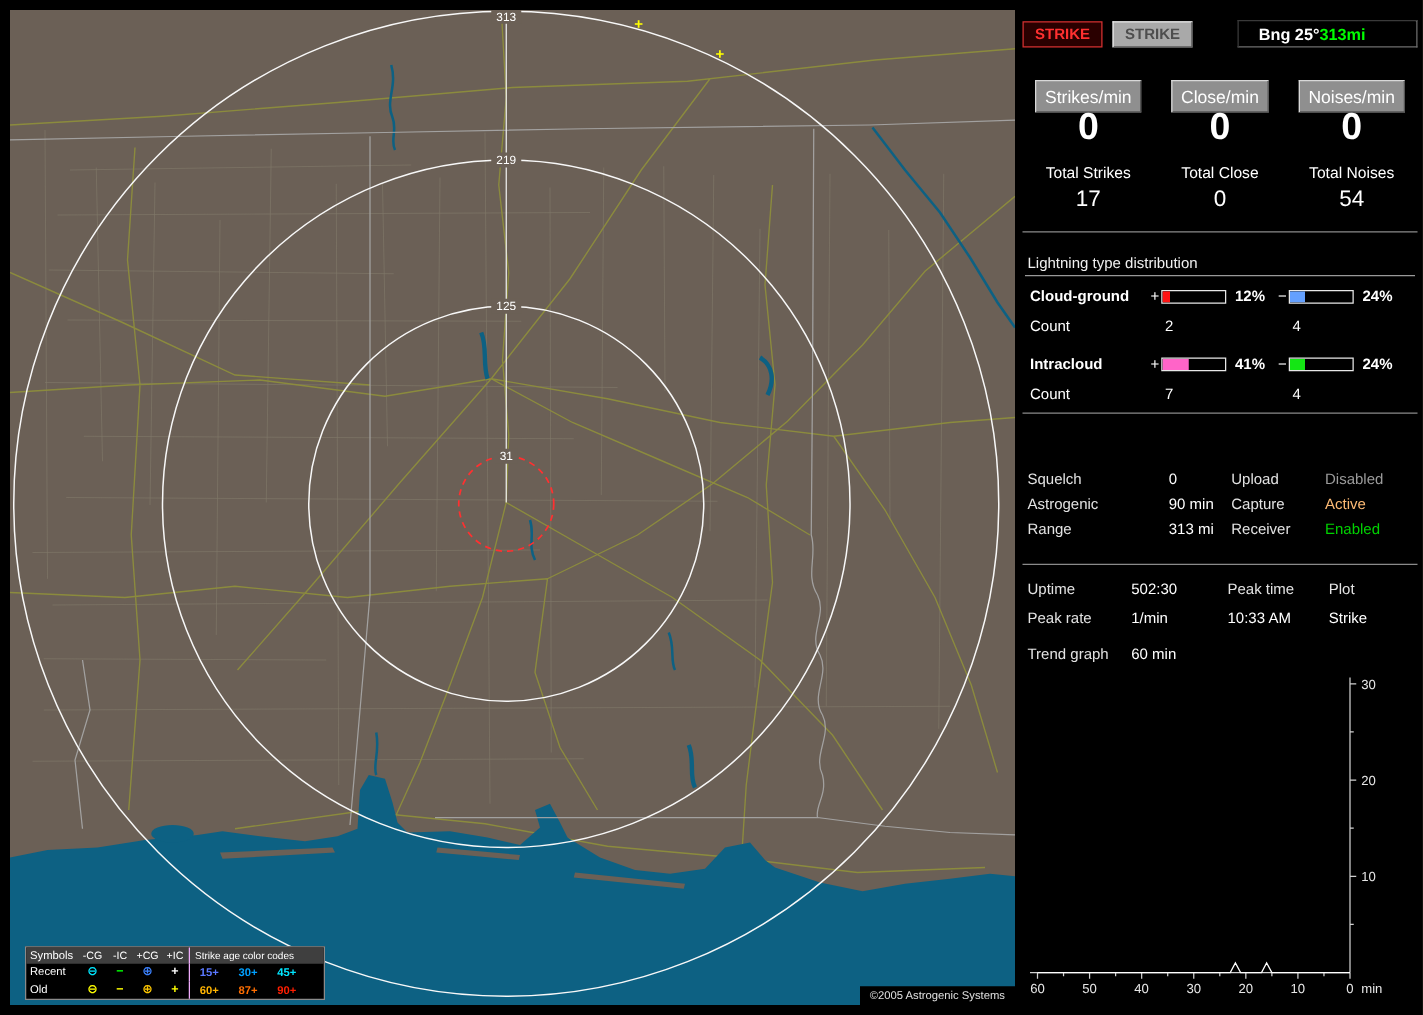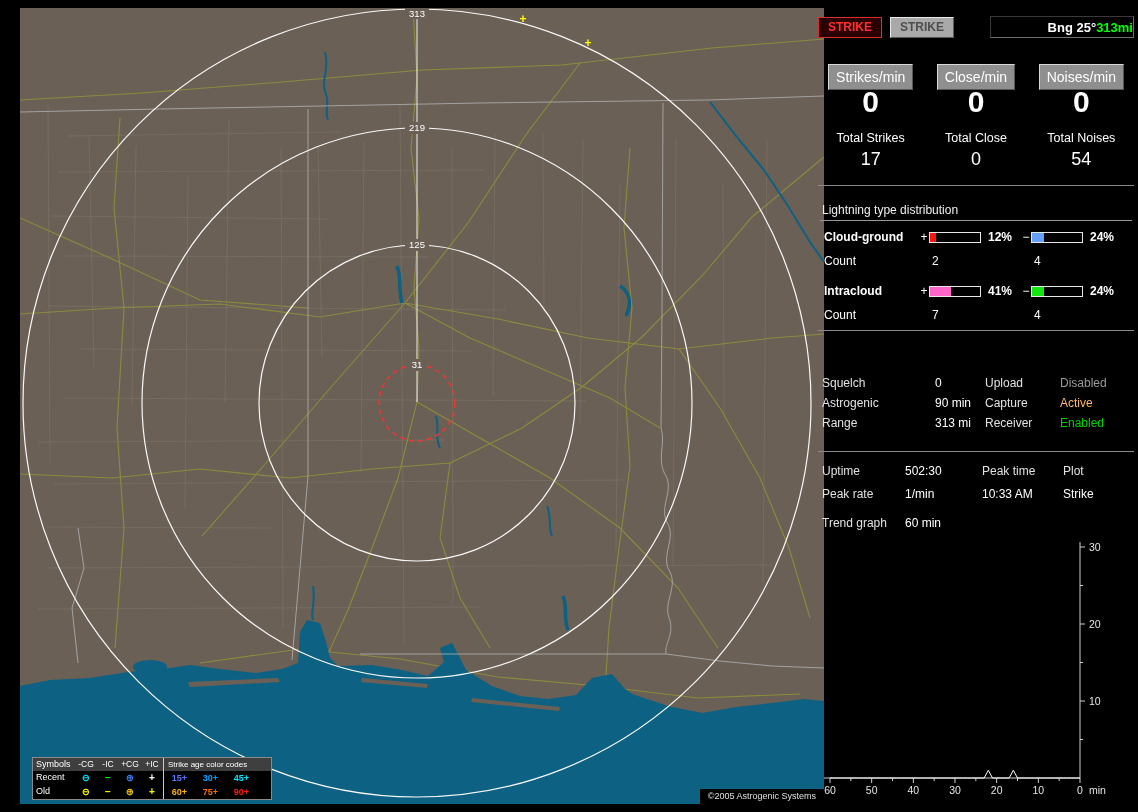--- a/index.html
+++ b/index.html
@@ -1,21 +1,21 @@
 <!DOCTYPE html>
 <html><head>
 <meta charset="utf-8">
 <style>
   *{margin:0;padding:0;box-sizing:border-box}
   html,body{background:#000;width:1138px;height:812px;overflow:hidden;
     font-family:"Liberation Sans","DejaVu Sans",sans-serif}
   .app{position:relative;width:1138px;height:812px;background:#000}
 
   
-  .map-panel{position:absolute;left:20px;top:8px;width:804px;height:796px;overflow:hidden;background:#6b6056}
+  .map-panel{position:absolute;left:8px;top:8px;width:804px;height:796px;overflow:hidden;background:#6b6056}
   .map-panel svg{display:block;width:804px;height:796px}
 
   .legend{position:absolute;left:12px;bottom:4px;width:240px;background:#000;border:1px solid #8a8a8a;
     font-size:9px;color:#fff;line-height:13px}
   .legend-row{display:flex;height:14px}
   .legend-head{background:#3f3f3f;height:13px}
   .lg-label{width:42px;padding-left:3px}
   .lg-sym{width:22px;text-align:center;font-weight:bold;font-size:10px}
   .lg-colhead{width:22px;text-align:center;font-size:8.5px}
   .lg-right{border-left:1px solid #f0abfc;flex:1;display:flex;height:100%;align-items:center}
@@ -26,21 +26,21 @@
   
   .sidebar{position:absolute;left:818px;top:8px;width:316px;height:796px;color:#fff;font-size:12px}
   .sidebar .abs{position:absolute;left:0;width:316px}
 
   .ctrl{top:8px;display:flex;align-items:center;height:22px}
   .btn{font-size:12px;font-weight:bold;padding:2px 9px;border:1px solid;cursor:pointer;height:21px}
   .btn-strike{background:#2a0000;border-color:#d03030;color:#ff3030;margin-right:8px}
   .btn-noise{background:#a9a9a9;border-color:#e8e8e8 #5a5a5a #5a5a5a #e8e8e8;color:#4e4e4e}
   .bearing{margin-left:auto;width:144px;height:22px;background:#000;border:1px solid;
     border-color:#3a3a3a #6e6e6e #6e6e6e #3a3a3a;display:flex;align-items:center;
-    justify-content:flex-end;padding:0 0;font-weight:bold;font-size:13px}
+    justify-content:flex-start;padding:0 16px;font-weight:bold;font-size:13px}
   .bearing .rng{color:#00ff00}
 
   .rates{top:56px;display:grid;grid-template-columns:1fr 1fr 1fr;justify-items:center}
   .rate-box{background:#8f8f8f;color:#fff;font-size:14px;padding:4px 7px;border:1px solid;
     border-color:#d8d8d8 #565656 #565656 #d8d8d8}
   .zeros{top:78px;display:grid;grid-template-columns:1fr 1fr 1fr;justify-items:center;
     font-size:30px;font-weight:bold;line-height:32px}
   .tlab{top:123px;display:grid;grid-template-columns:1fr 1fr 1fr;justify-items:center;font-size:12.5px}
   .tval{top:141px;display:grid;grid-template-columns:1fr 1fr 1fr;justify-items:center;font-size:18px}
 
@@ -189,21 +189,21 @@
         </span>
       </div>
       <div class="legend-row">
         <span class="lg-label">Old</span>
         <span class="lg-sym" style="color: rgb(255, 255, 0);">⊖</span>
         <span class="lg-sym" style="color: rgb(255, 255, 0);">−</span>
         <span class="lg-sym" style="color: rgb(255, 200, 0);">⊕</span>
         <span class="lg-sym" style="color: rgb(255, 255, 0);">+</span>
         <span class="lg-right">
           <span class="lg-age" style="color: rgb(255, 180, 0);">60+</span>
-          <span class="lg-age" style="color: rgb(255, 110, 0);">75+</span>
+          <span class="lg-age" style="color: rgb(255, 110, 0);">87+</span>
           <span class="lg-age" style="color: rgb(255, 30, 0);">90+</span>
         </span>
       </div>
     </div>
 
     <div class="copyright">©2005 Astrogenic Systems</div>
   </div>
 
   <div class="sidebar">
 

